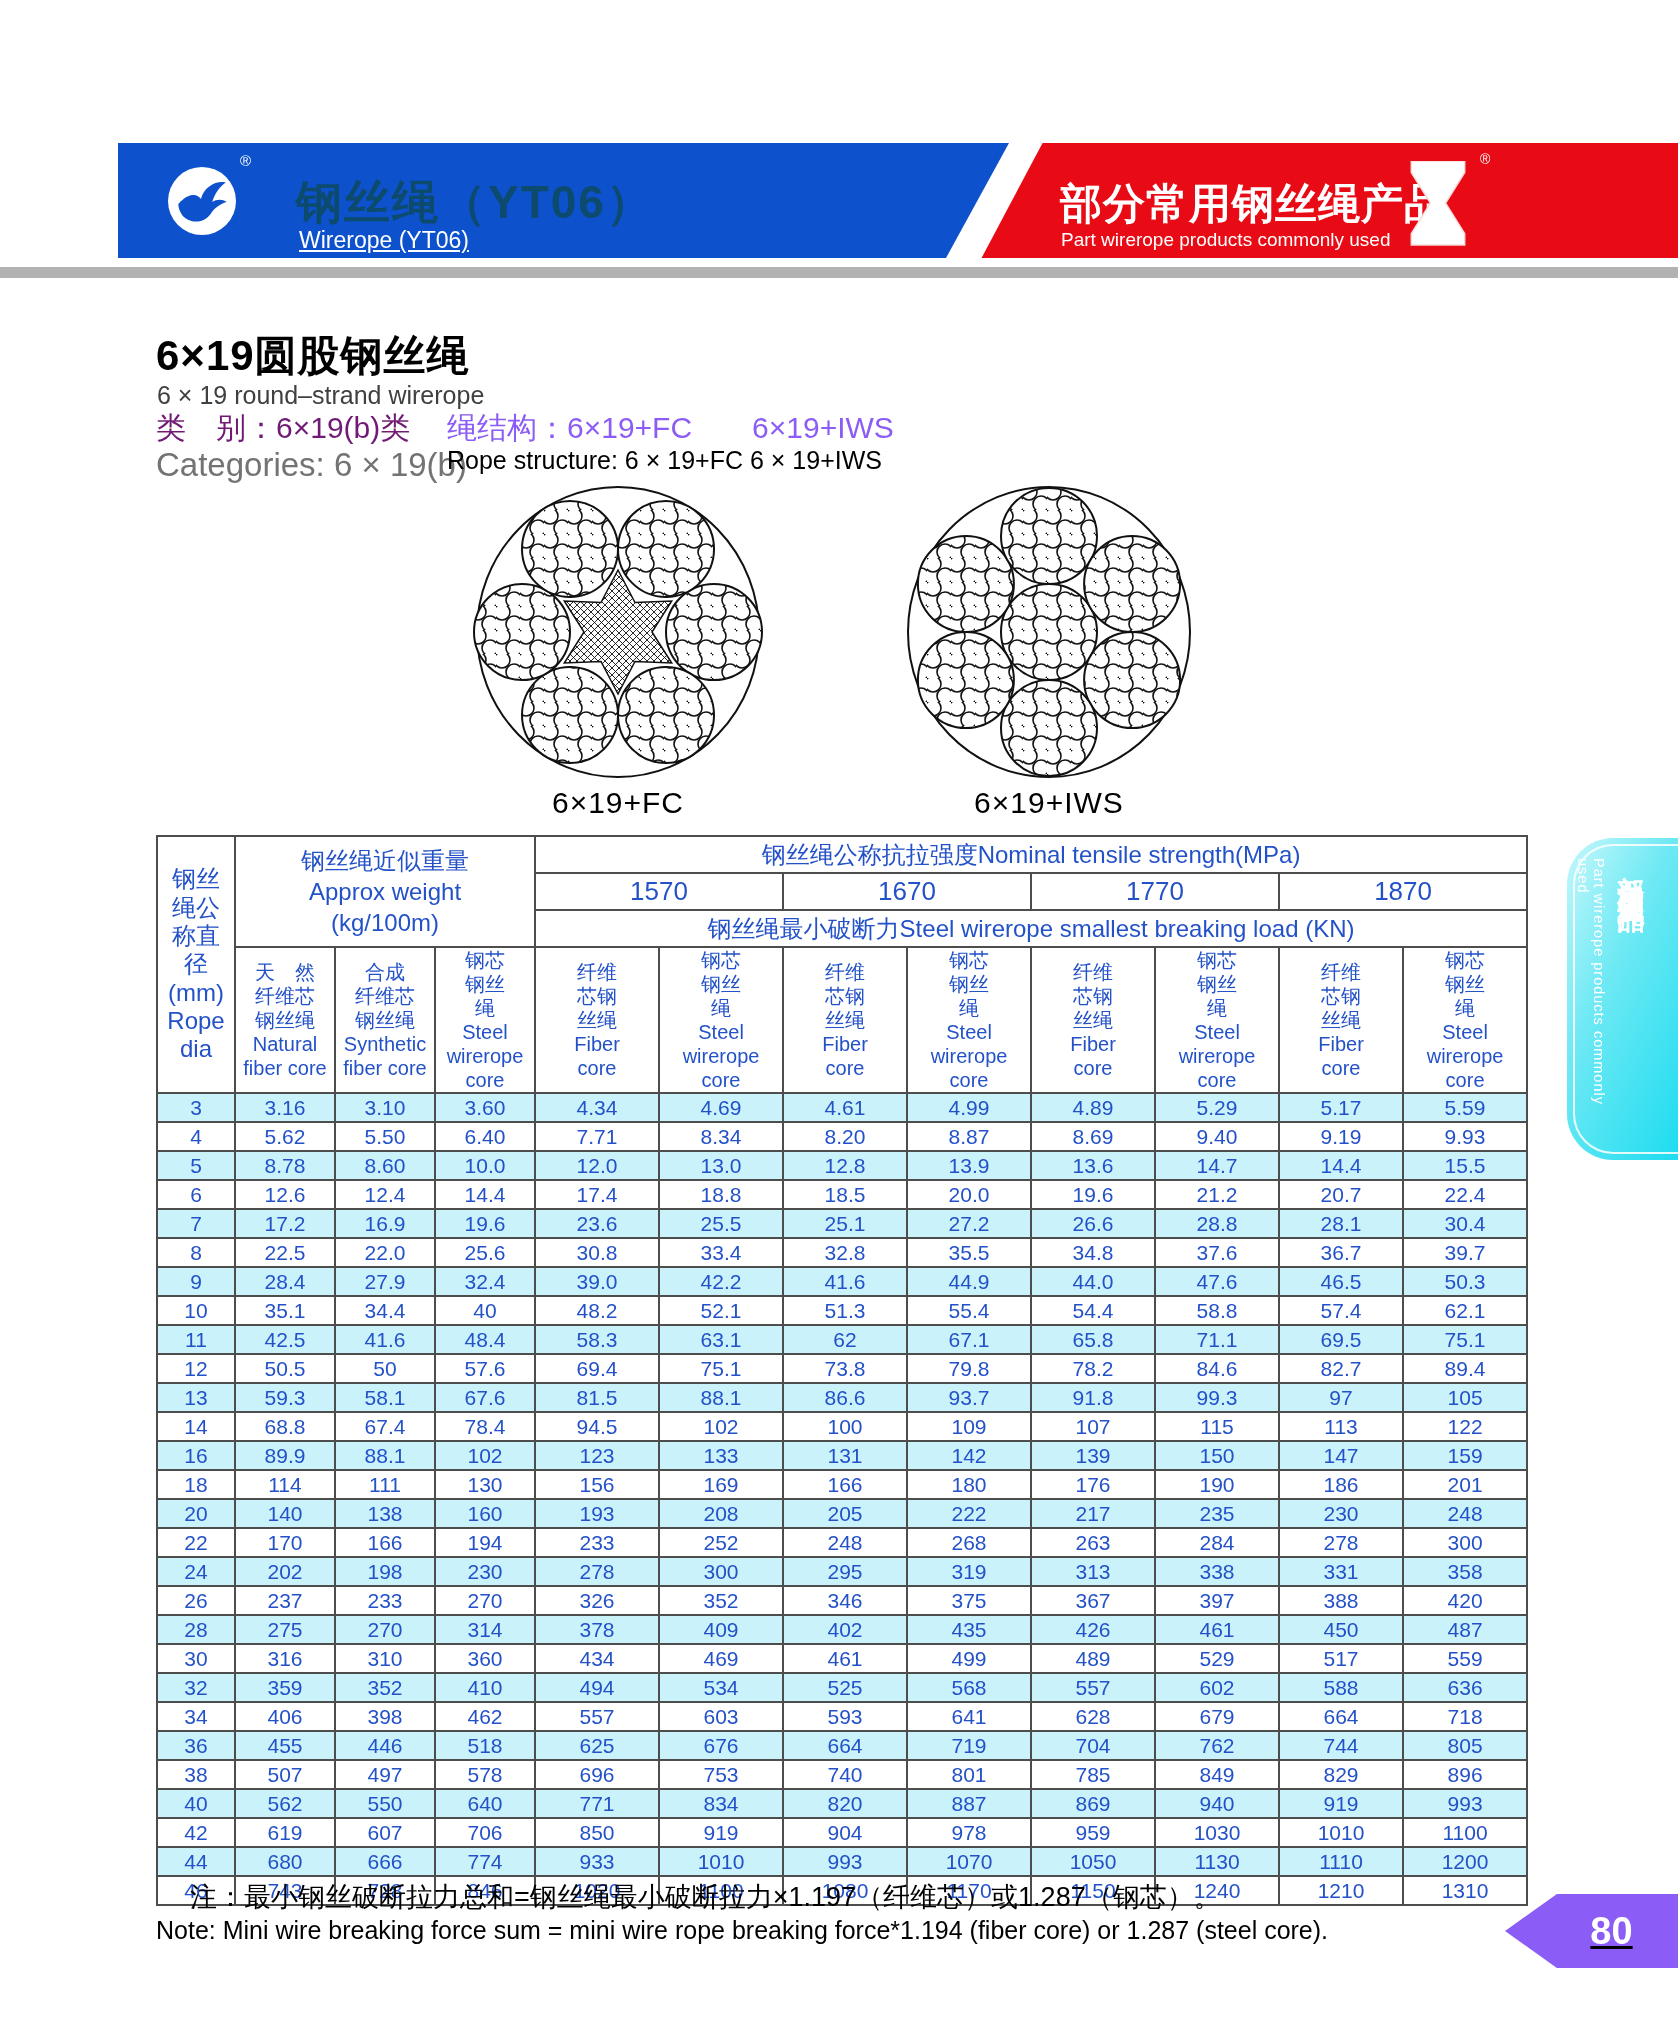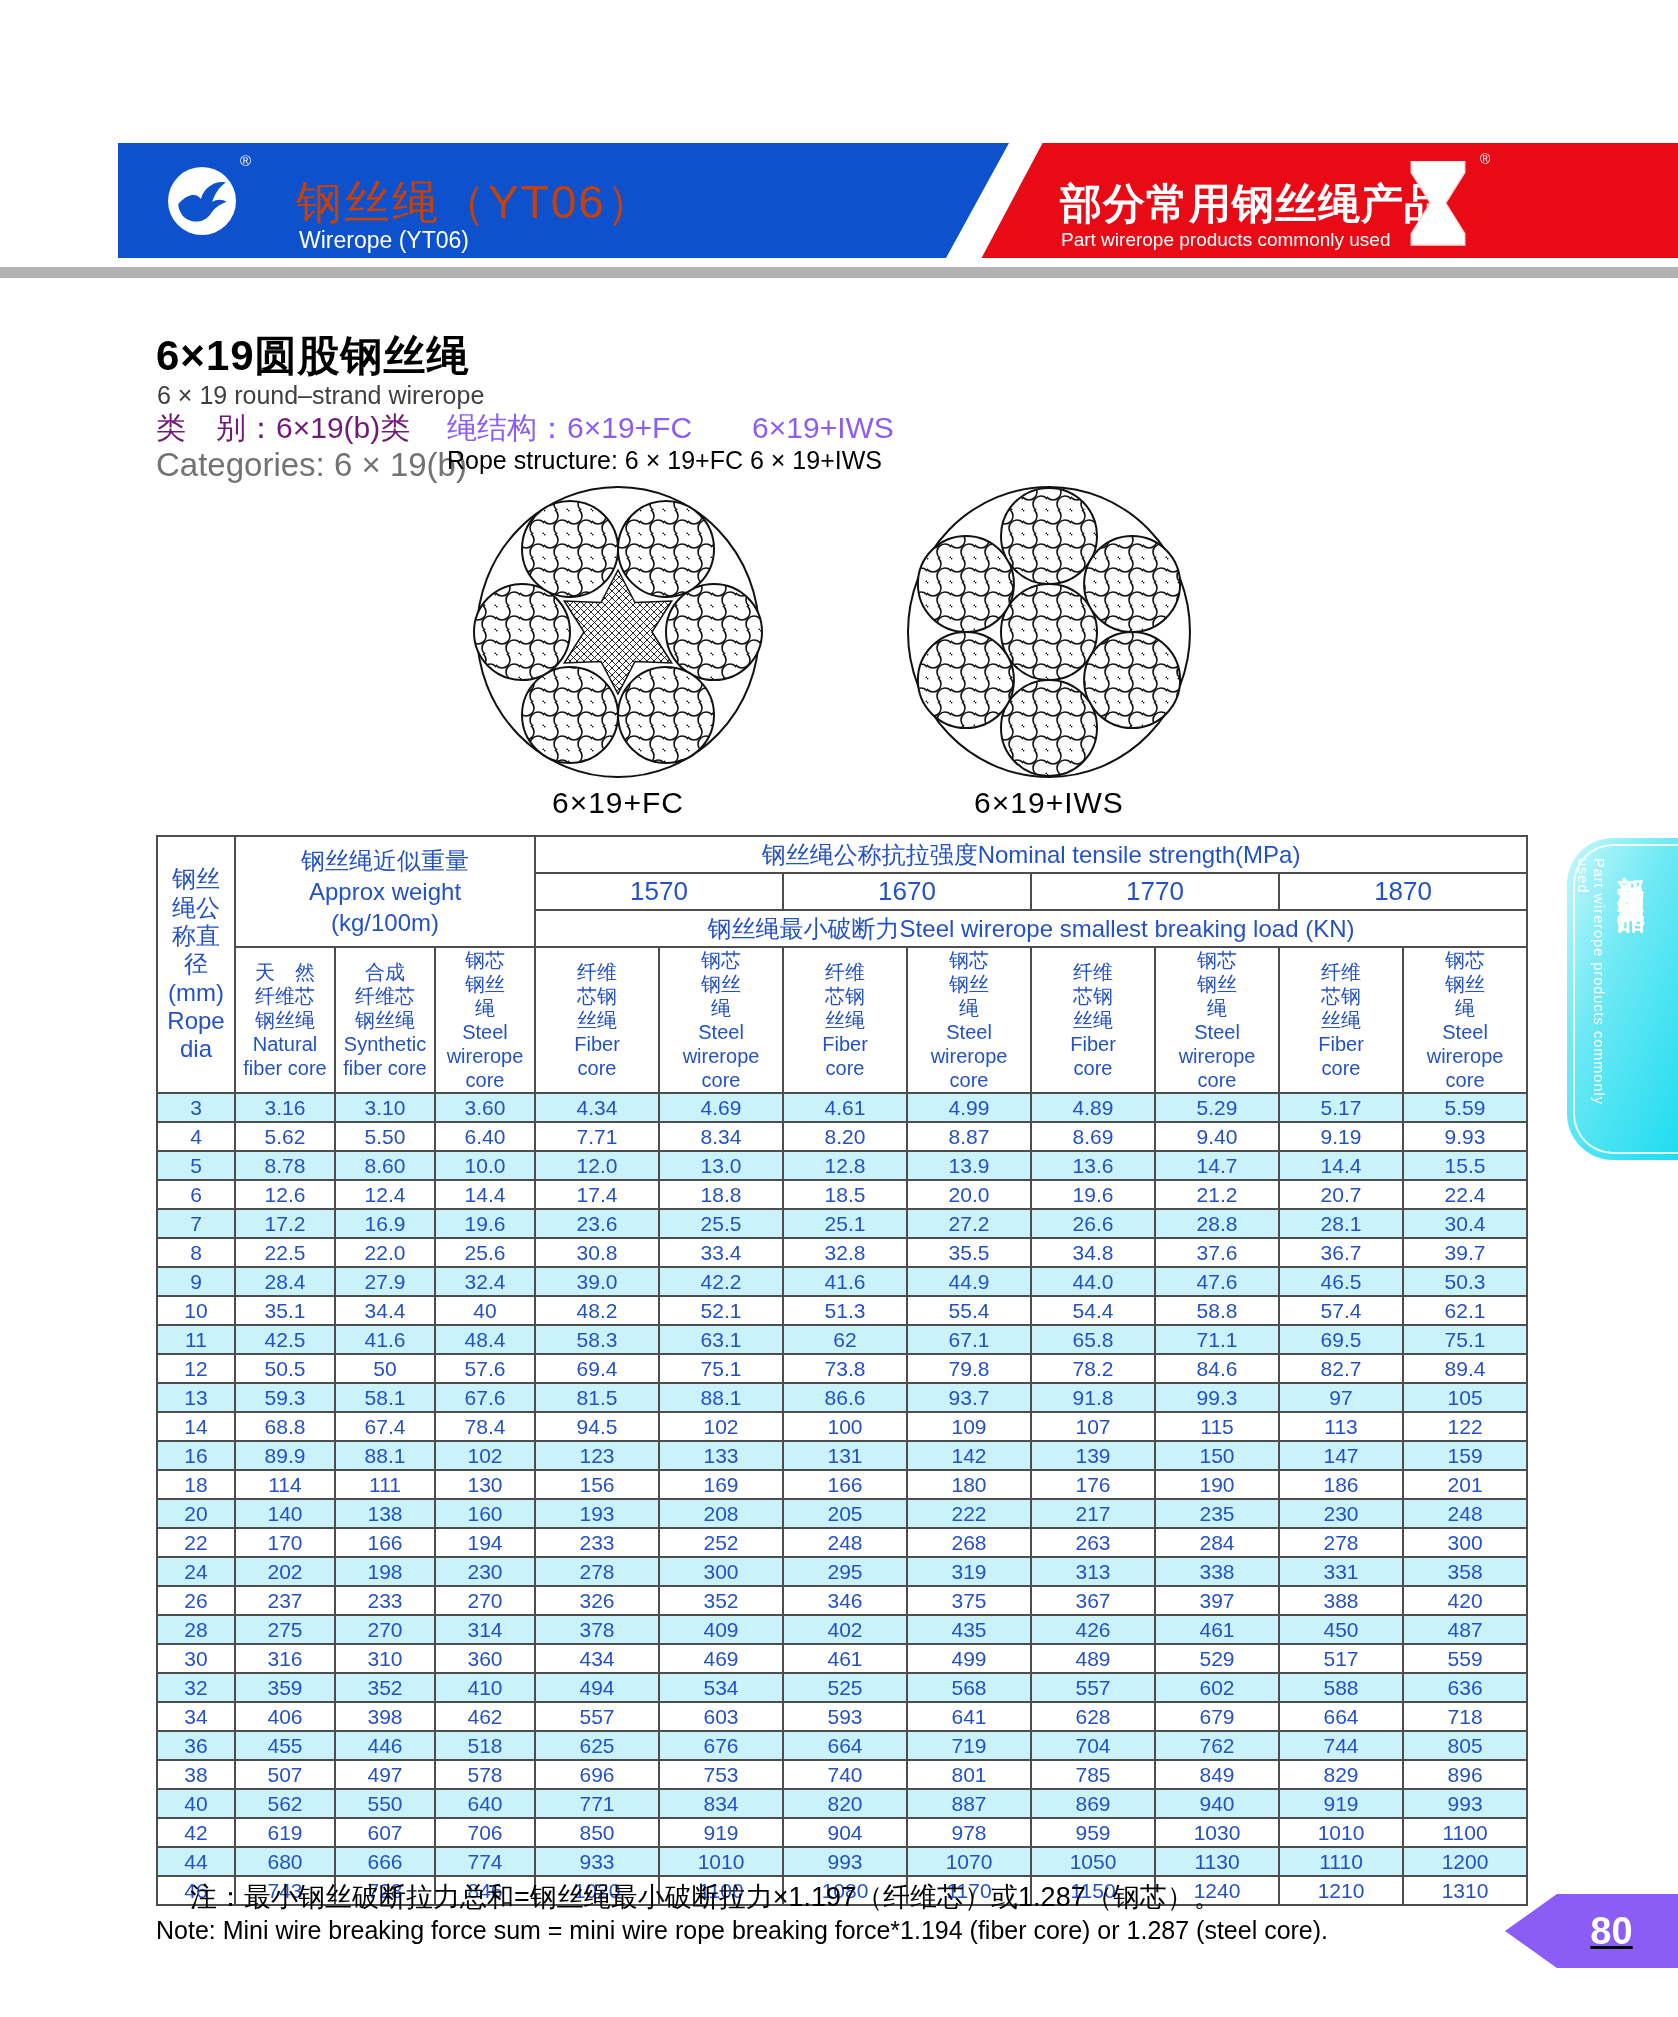--- a/index.html
+++ b/index.html
@@ -7,23 +7,23 @@
         font-family:"Liberation Sans",sans-serif;overflow:hidden;}
 
   
   .banner-blue{position:absolute;left:118px;top:143px;width:900px;height:115px;
     background:#0d52cc;clip-path:polygon(0 0,99% 0,92% 100%,0 100%);}
   .banner-red{position:absolute;left:960px;top:143px;width:718px;height:115px;
     background:#e80b16;clip-path:polygon(11.5% 0,100% 0,100% 100%,3% 100%);}
   .logo-circle{position:absolute;left:168px;top:167px;width:68px;height:68px;
     background:#fff;border-radius:50%;}
   .reg-mark-blue{position:absolute;left:240px;top:152px;color:#fff;font-size:15px;}
-  .blue-title{position:absolute;left:296px;top:172px;color:#c2410c;font-size:46px;
-    font-weight:normal;letter-spacing:2px;}
-  .blue-sub{position:absolute;left:299px;top:227px;color:#fff;font-size:23px;}
+  .blue-title{position:absolute;left:296px;top:172px;color:#0c4a6e;font-size:46px;
+    font-weight:bold;letter-spacing:2px;}
+  .blue-sub{position:absolute;left:299px;top:227px;color:#fff;font-size:23px;text-decoration:underline;}
   .red-title{position:absolute;left:1060px;top:176px;color:#fff;font-size:42px;
     font-weight:bold;letter-spacing:1px;}
   .red-sub{position:absolute;left:1061px;top:229px;color:#fff;font-size:19px;}
   .hourglass-logo{position:absolute;left:1400px;top:161px;width:76px;height:86px;}
   .reg-mark-red{position:absolute;left:1480px;top:151px;color:#fff;font-size:14px;}
   .divider-bar{position:absolute;left:0;top:267px;width:1678px;height:11px;background:#b2b2b2;}
 
   
   .sec-title{position:absolute;left:156px;top:328px;font-size:42px;font-weight:bold;
     color:#000;letter-spacing:1px;}

